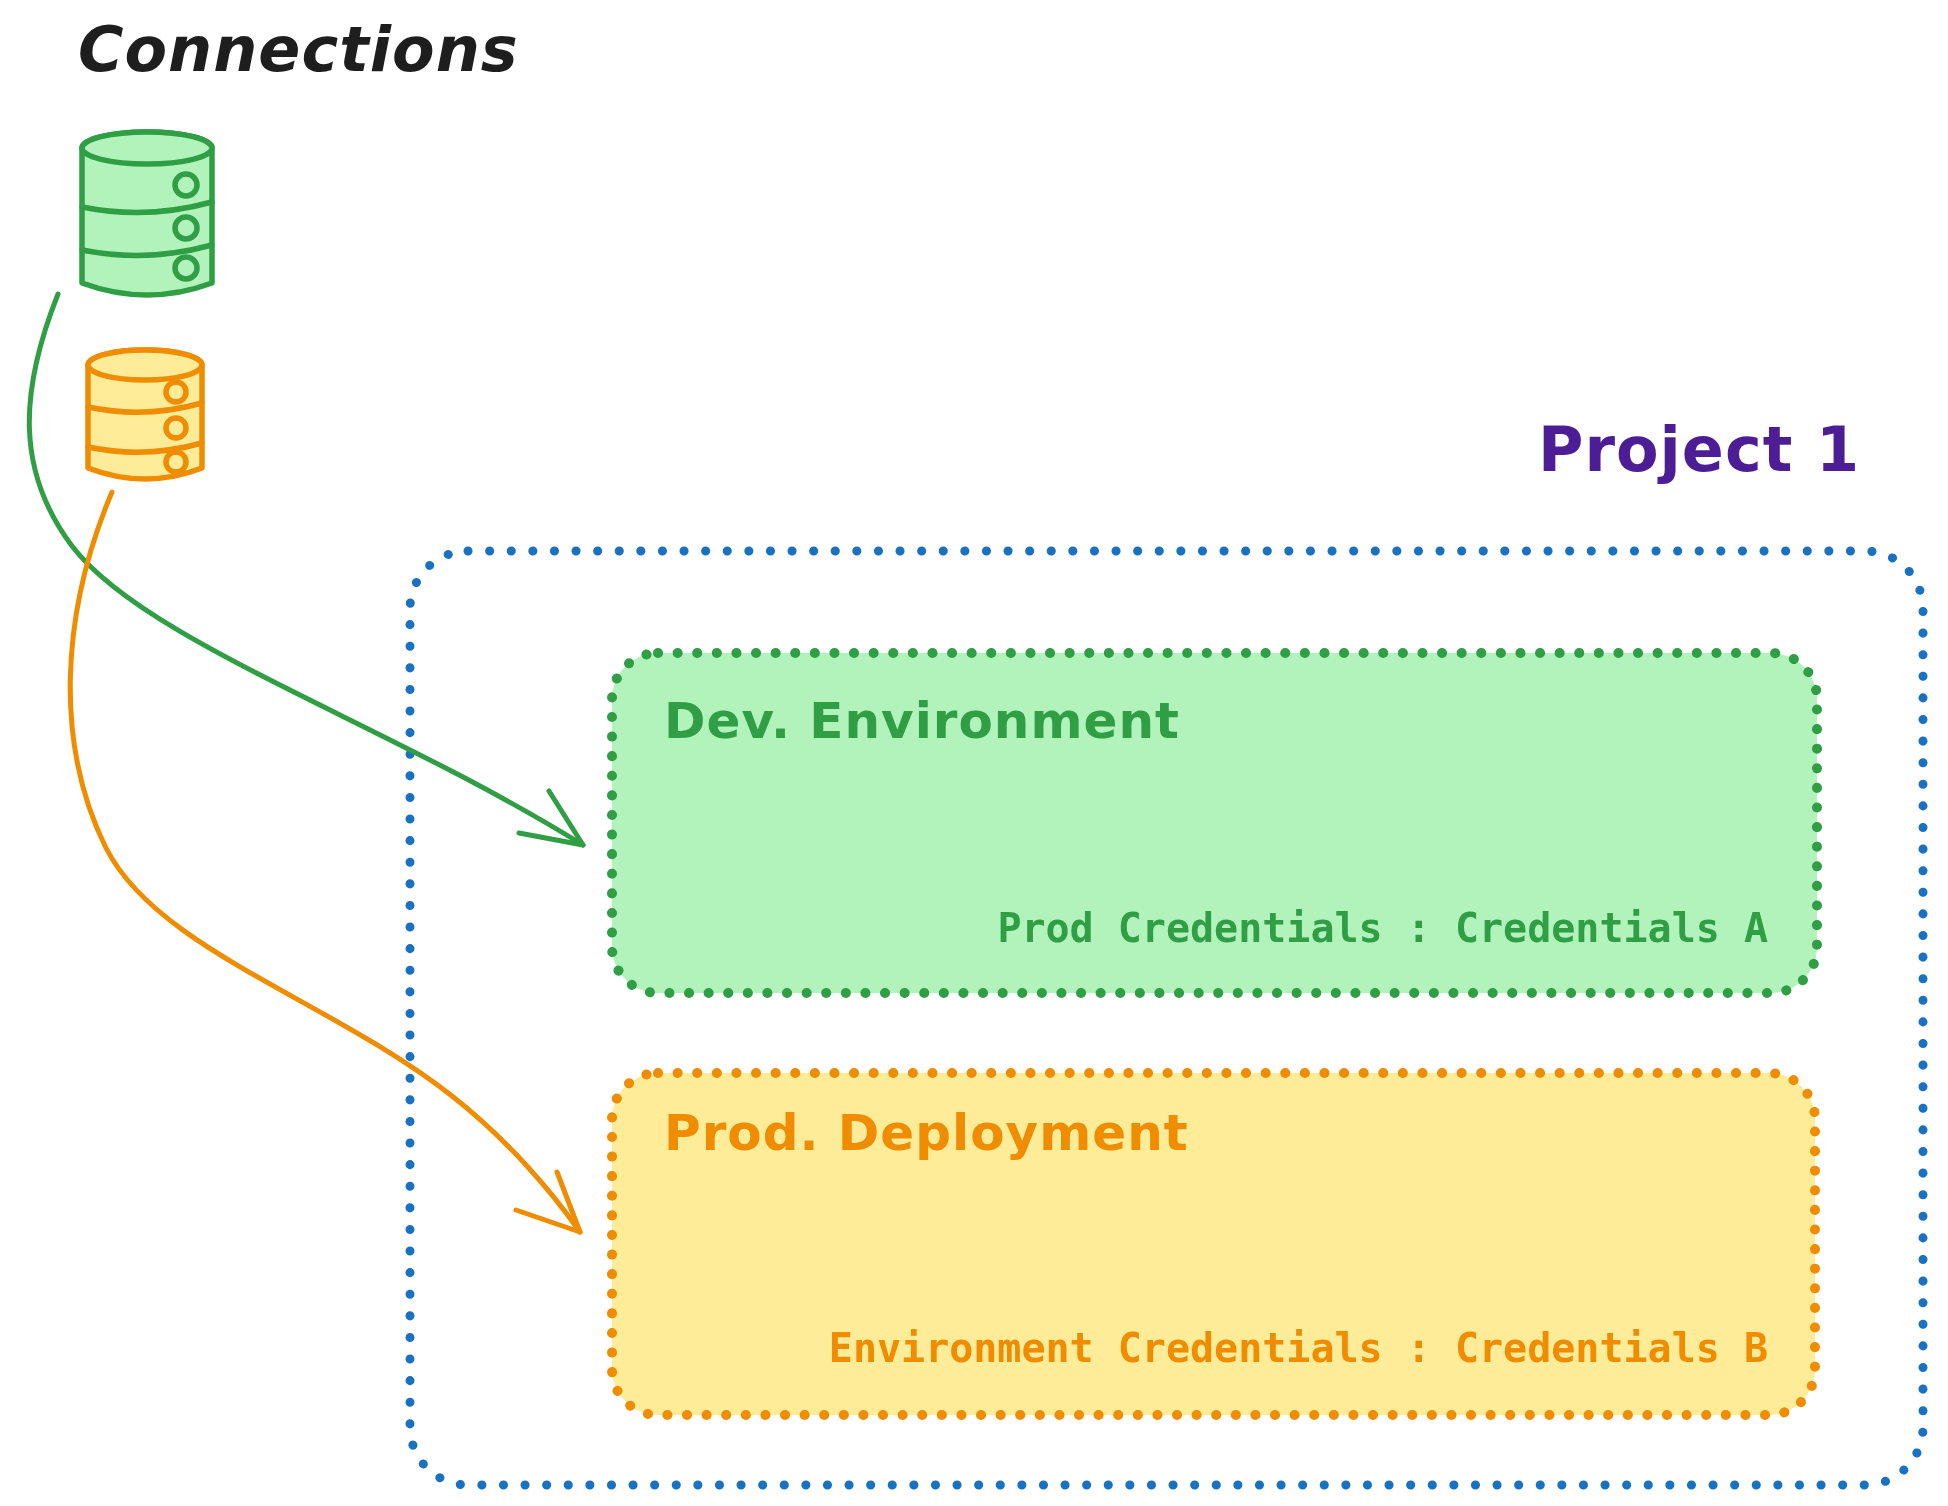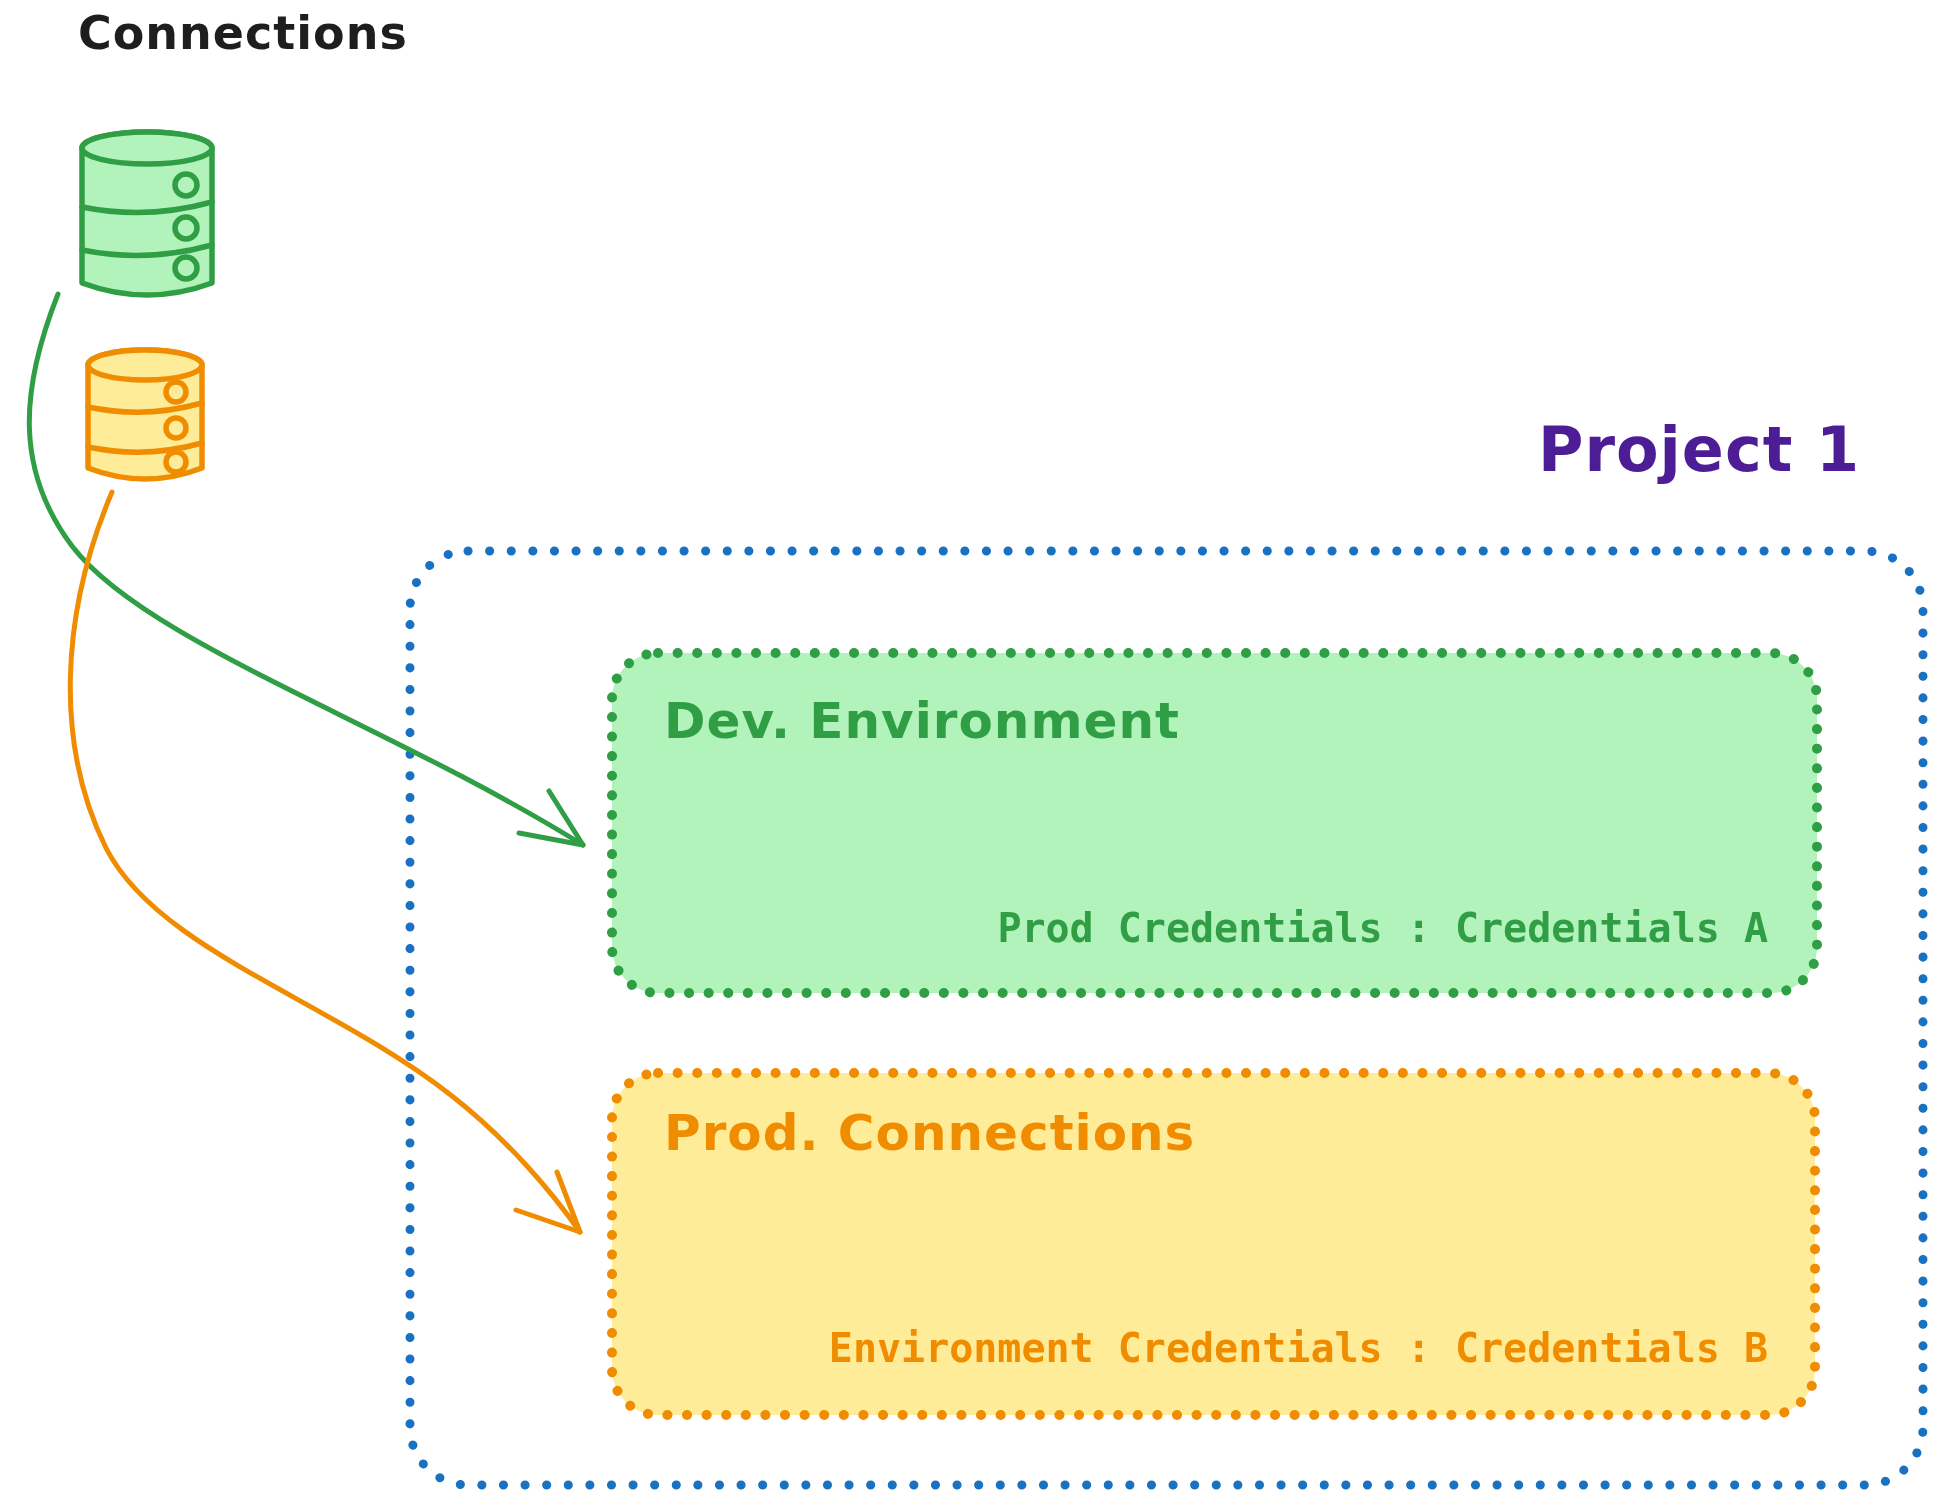--- a/index.html
+++ b/index.html
@@ -21,21 +21,21 @@
   }
   .mono{
     font-family:"DejaVu Sans Mono","Liberation Mono", monospace;
     font-weight:bold;
     letter-spacing:0px;
   }
   .c-black{color:#1e1e1e;}
   .c-green{color:#2f9e44;}
   .c-orange{color:#f08c00;}
   .c-blue{color:#4c1d95;}
-  .t-title{left:78px;top:8px;font-size:46px;}
+  .t-title{left:78px;top:16px;font-size:62px;font-style:italic;}
   .t-connA{left:238px;top:184px;font-size:48px;}
   .t-connB{left:238px;top:390px;font-size:48px;}
   .t-project{left:1538px;top:416px;font-size:62px;}
   .t-dev{left:664px;top:694px;font-size:50px;}
   .t-prod{left:664px;top:1106px;font-size:50px;}
   .t-devcred{right:180px;top:906px;font-size:40px;}
   .t-prodcred{right:180px;top:1326px;font-size:40px;}
 </style>
 </head>
 <body>
@@ -84,17 +84,17 @@
   <div class="label c-black t-title">Connections</div>
 
 
 
   <div class="label c-blue t-project">Project 1</div>
 
   <div class="label c-green t-dev">Dev. Environment</div>
 
   <div class="label mono c-green t-devcred">Prod Credentials : Credentials A</div>
 
-  <div class="label c-orange t-prod">Prod. Connections</div>
+  <div class="label c-orange t-prod">Prod. Deployment</div>
 
   <div class="label mono c-orange t-prodcred">Environment Credentials : Credentials B</div>
 
 </div>
 
 </body></html>

